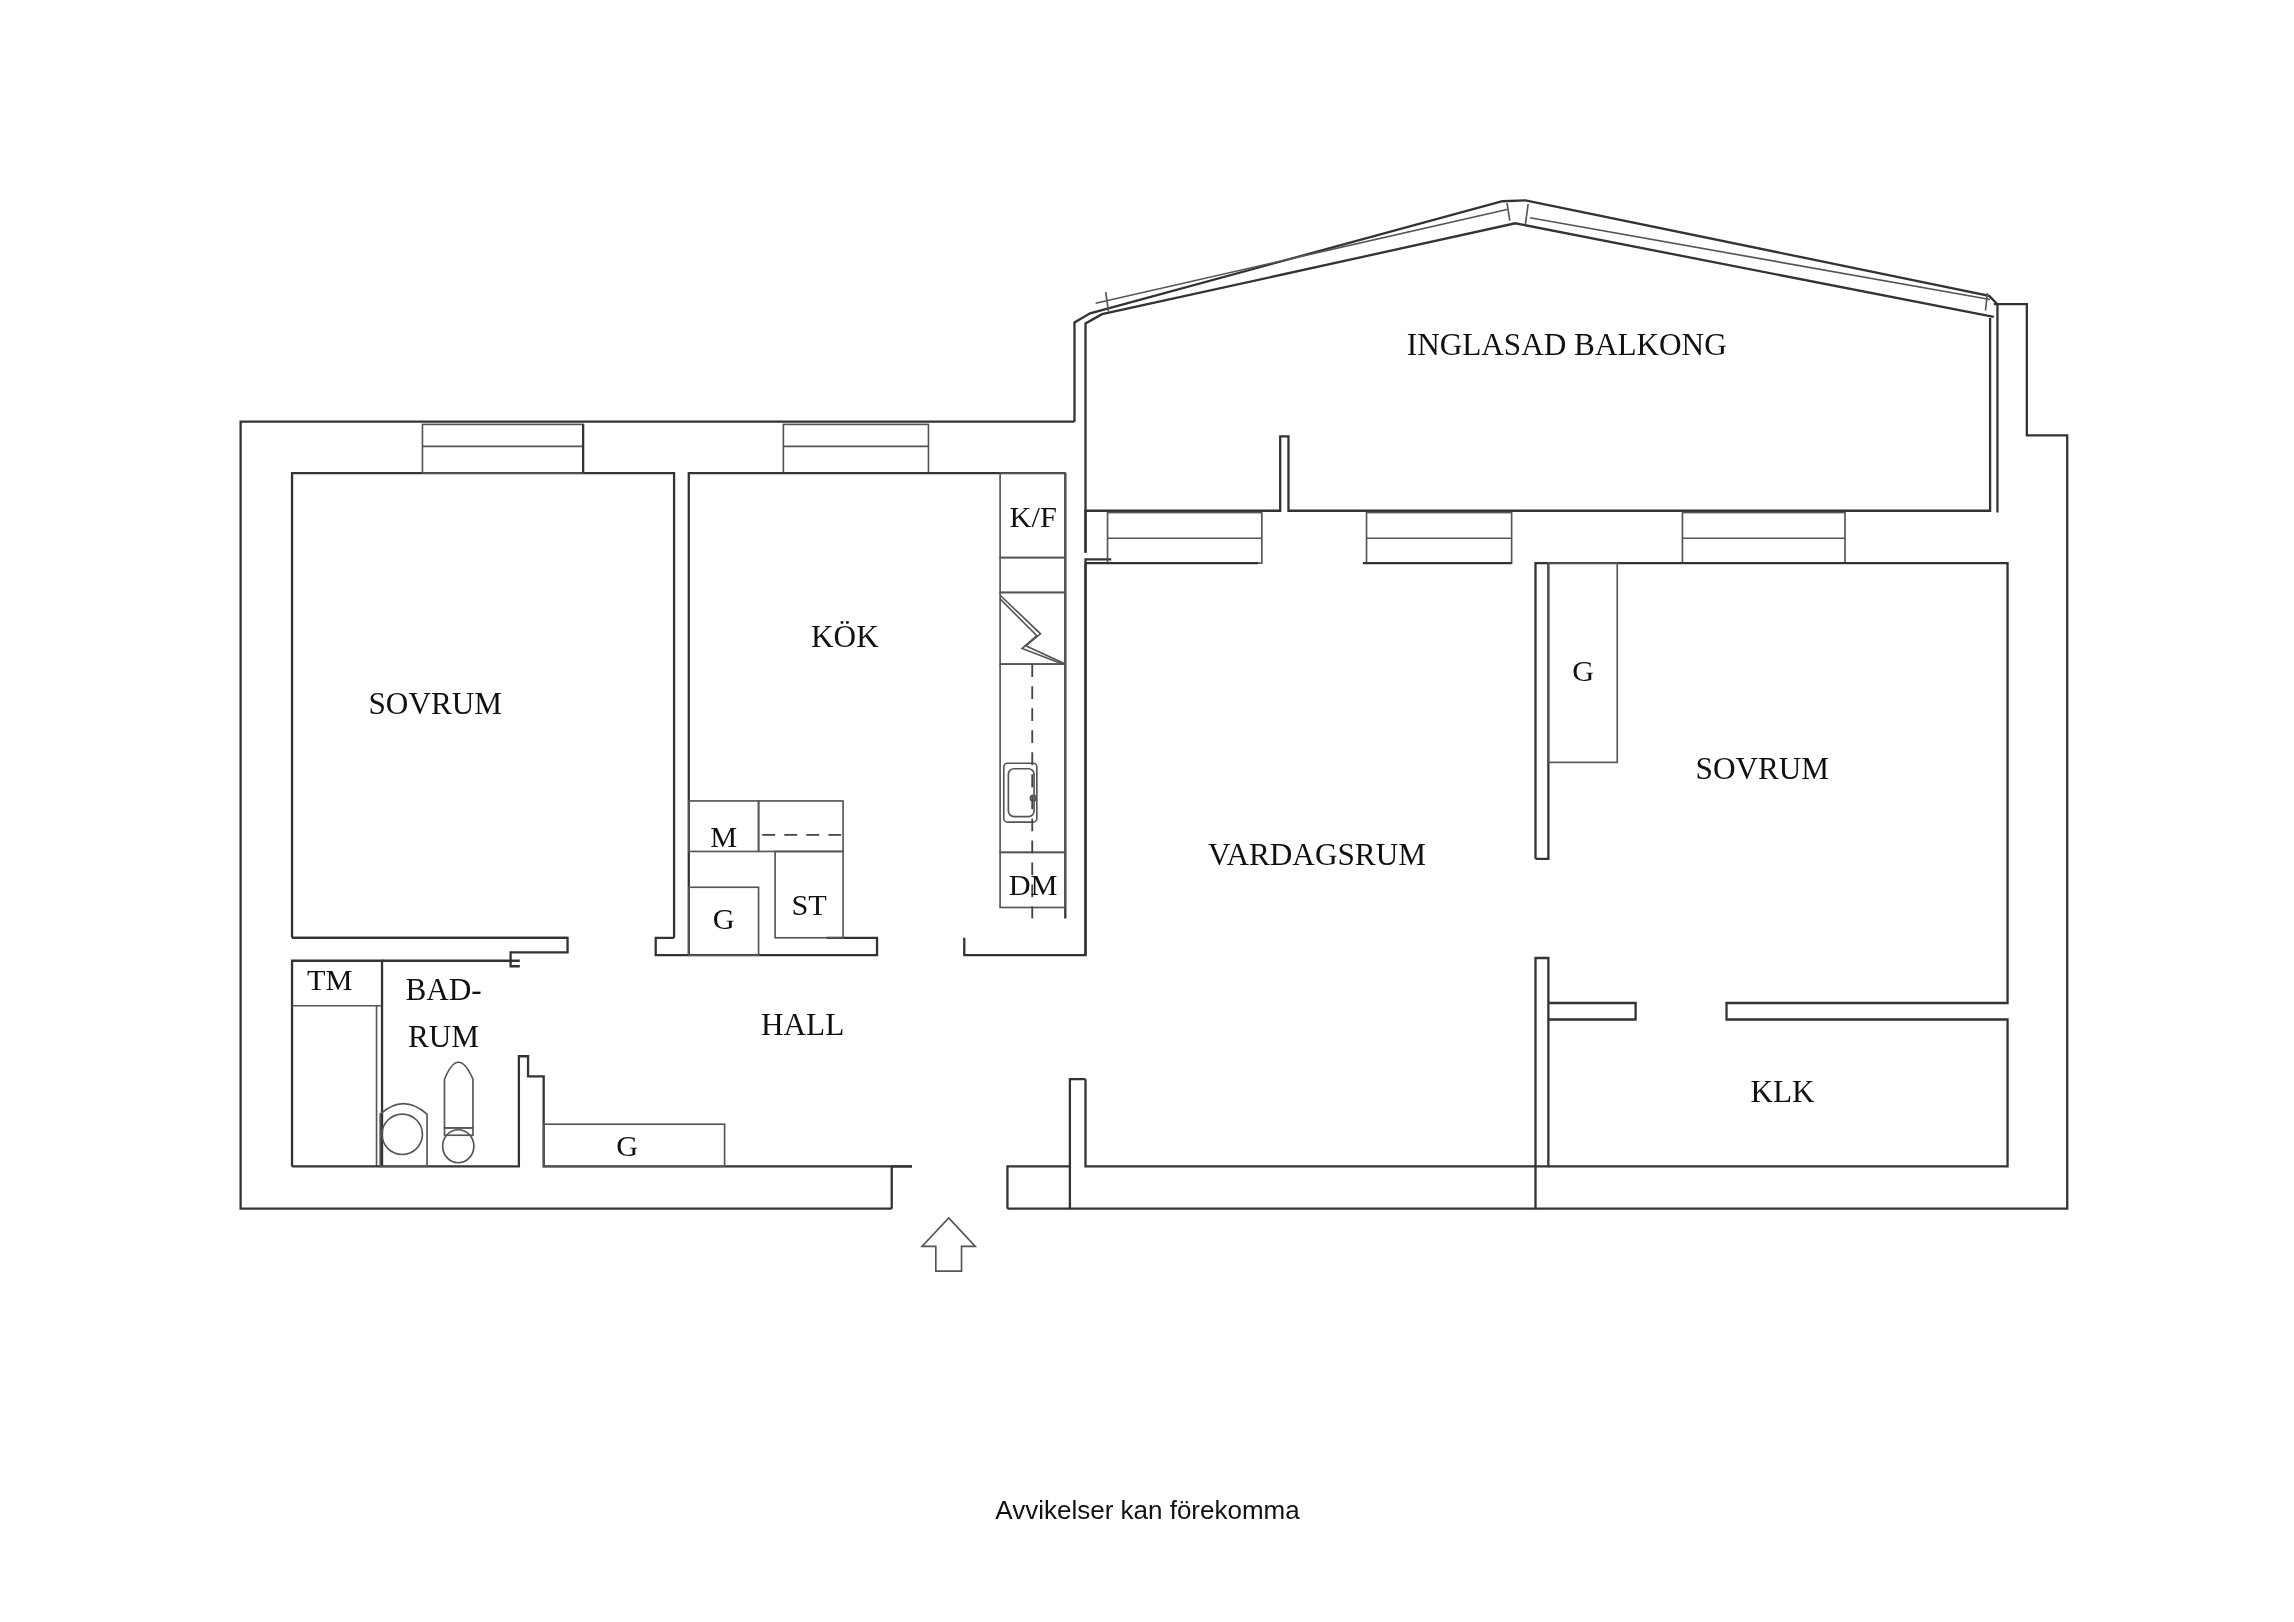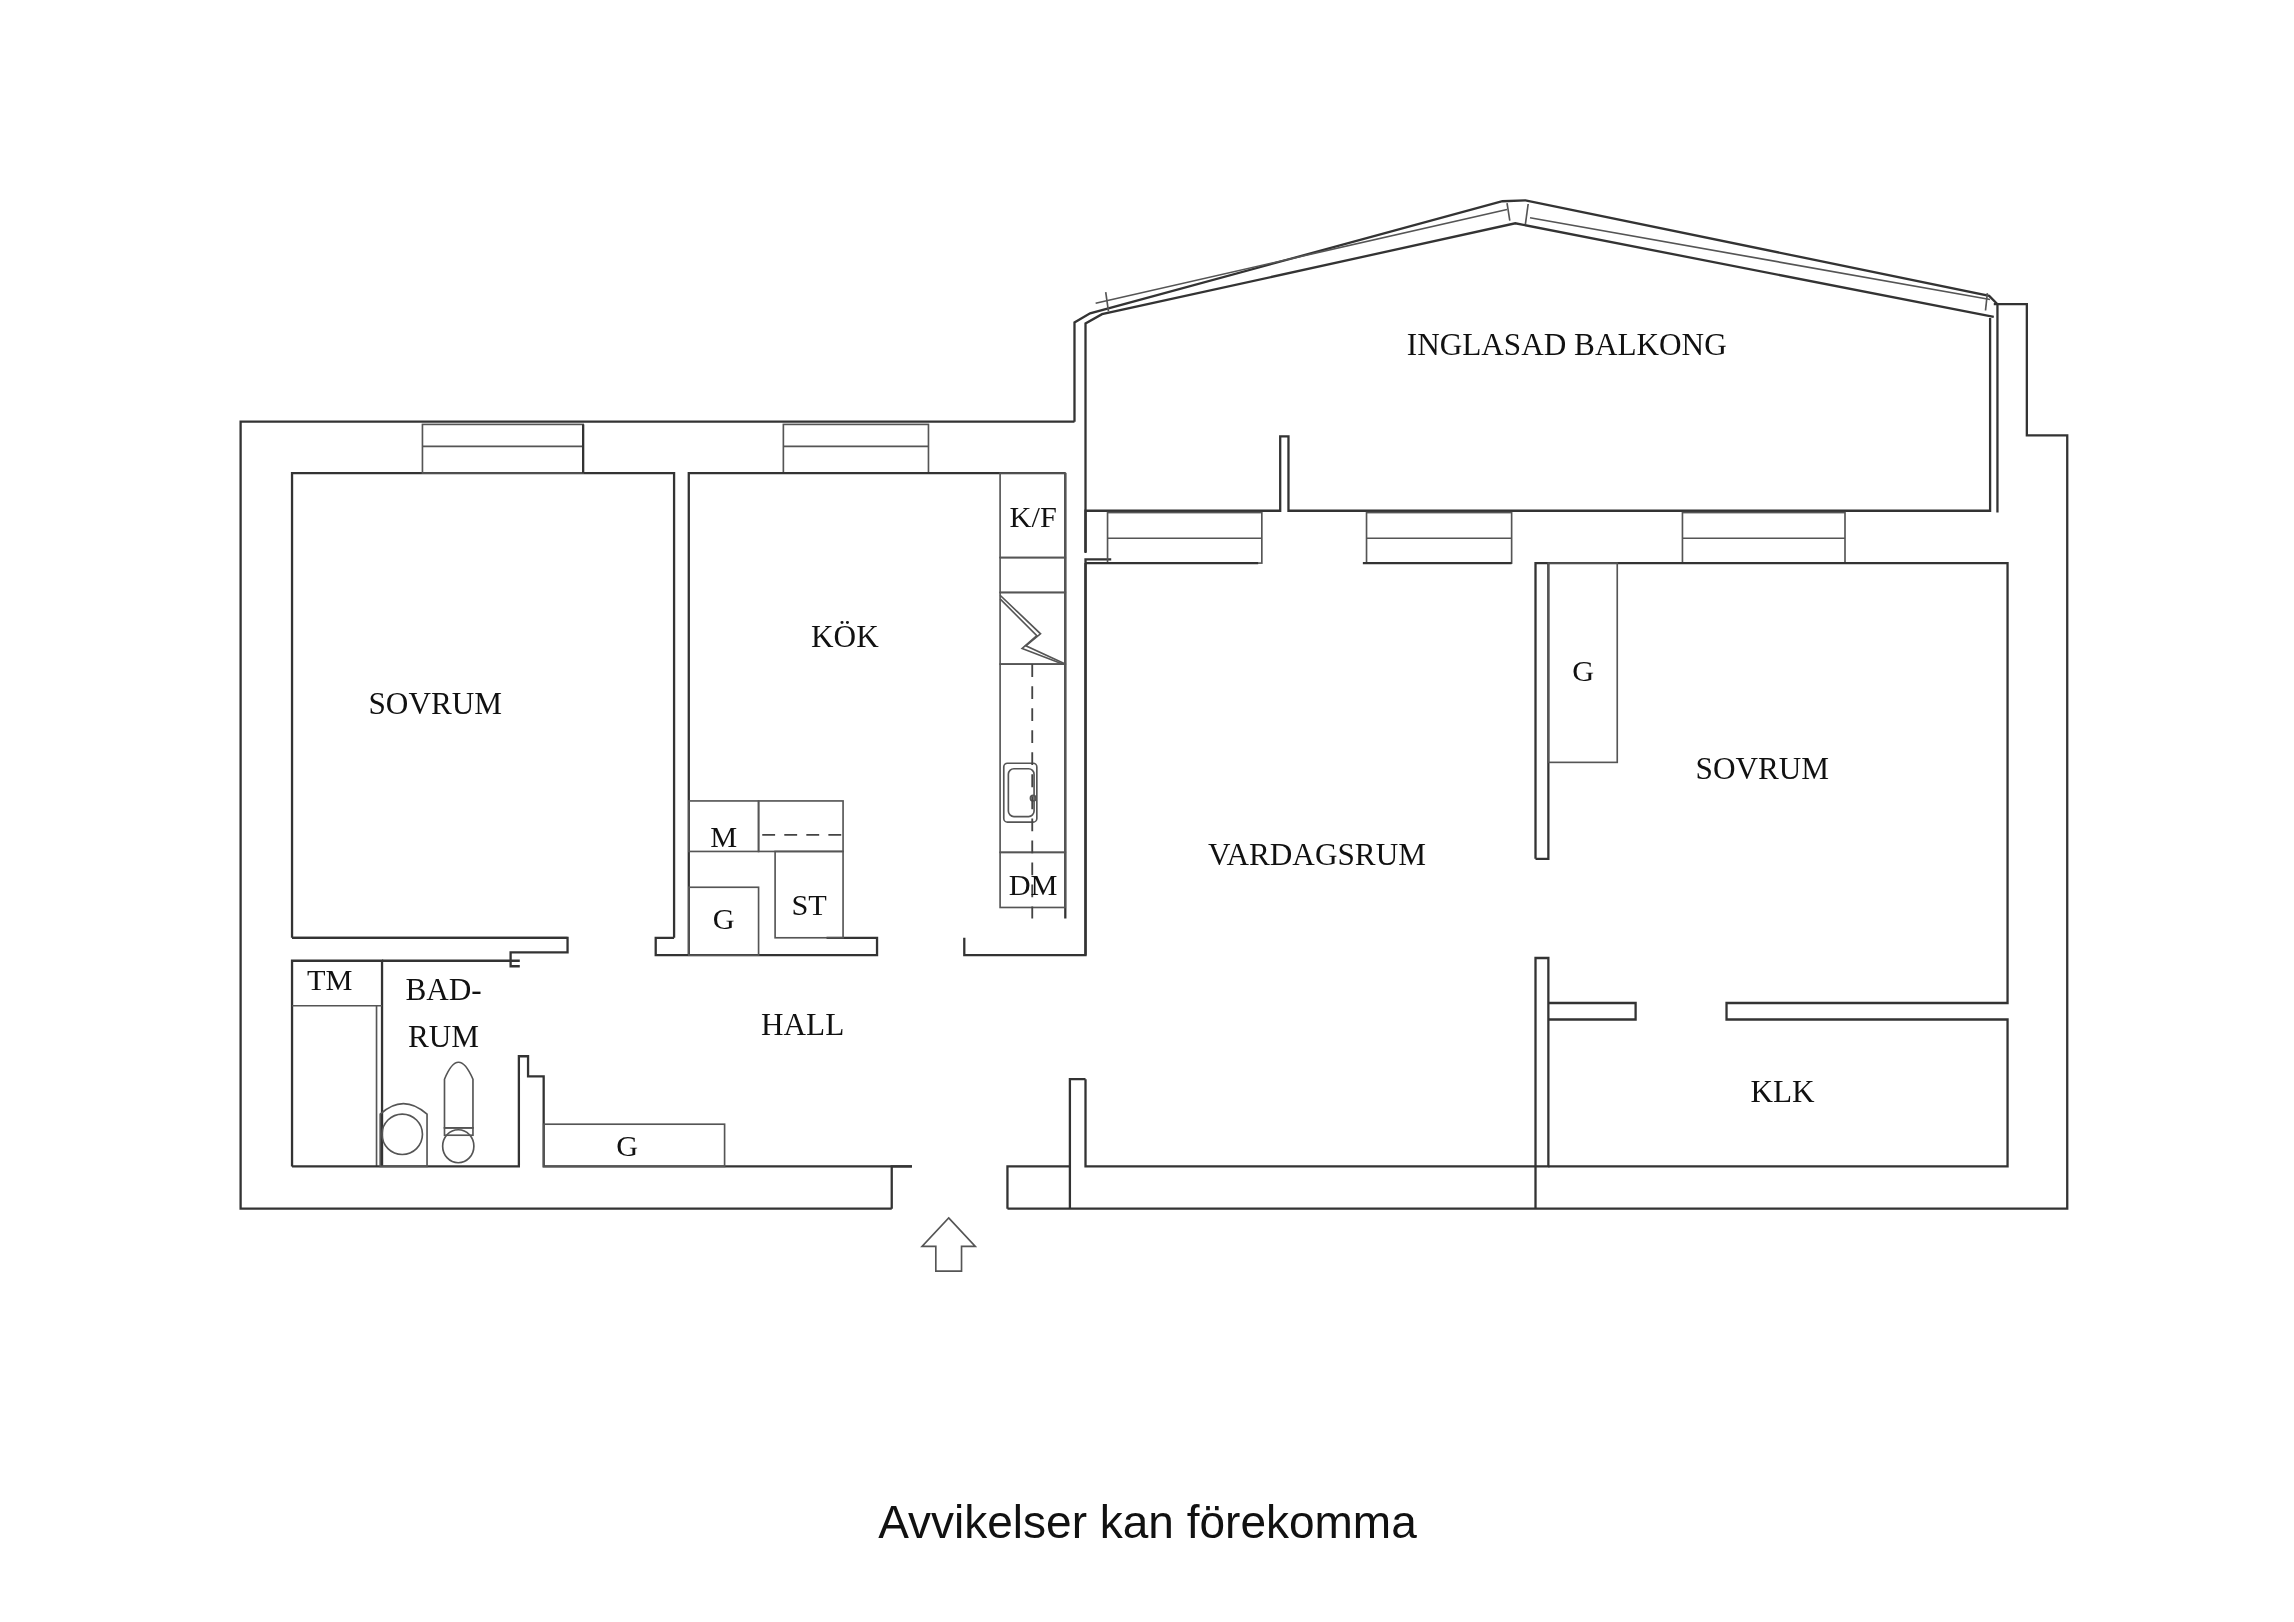--- a/index.html
+++ b/index.html
@@ -4,21 +4,21 @@
 <style>
   html, body { margin:0; padding:0; background:#ffffff; }
   body { width:2295px; height:1623px; position:relative; overflow:hidden; }
   svg { position:absolute; left:0; top:0; }
   .wall { fill:none; stroke:#333; stroke-width:2.5; }
   .thin { fill:none; stroke:#555; stroke-width:1.8; }
   .dash { fill:none; stroke:#444; stroke-width:2; stroke-dasharray:14 10; }
   .room-label { font-family:"Liberation Serif", serif; font-size:34px; fill:#111; }
   .small-label { font-family:"Liberation Serif", serif; font-size:33px; fill:#111; }
   .footer { position:absolute; left:0; width:2295px; top:1495px; text-align:center;
-            font-family:"Liberation Sans", sans-serif; font-size:46px; color:#111; }
+            font-family:"Liberation Sans", sans-serif; font-size:26px; color:#111; }
 </style>
 </head>
 <body>
 
 <svg width="2295" height="1623" viewBox="0 0 2499 1767" xmlns="http://www.w3.org/2000/svg">
 
   <g>
 
     <polyline class="wall" points="1170,459 262,459 262,1316 971,1316"></polyline>
     <polyline class="wall" points="1097,1316 2251,1316 2251,474 2207,474 2207,331 2171,331"></polyline>

